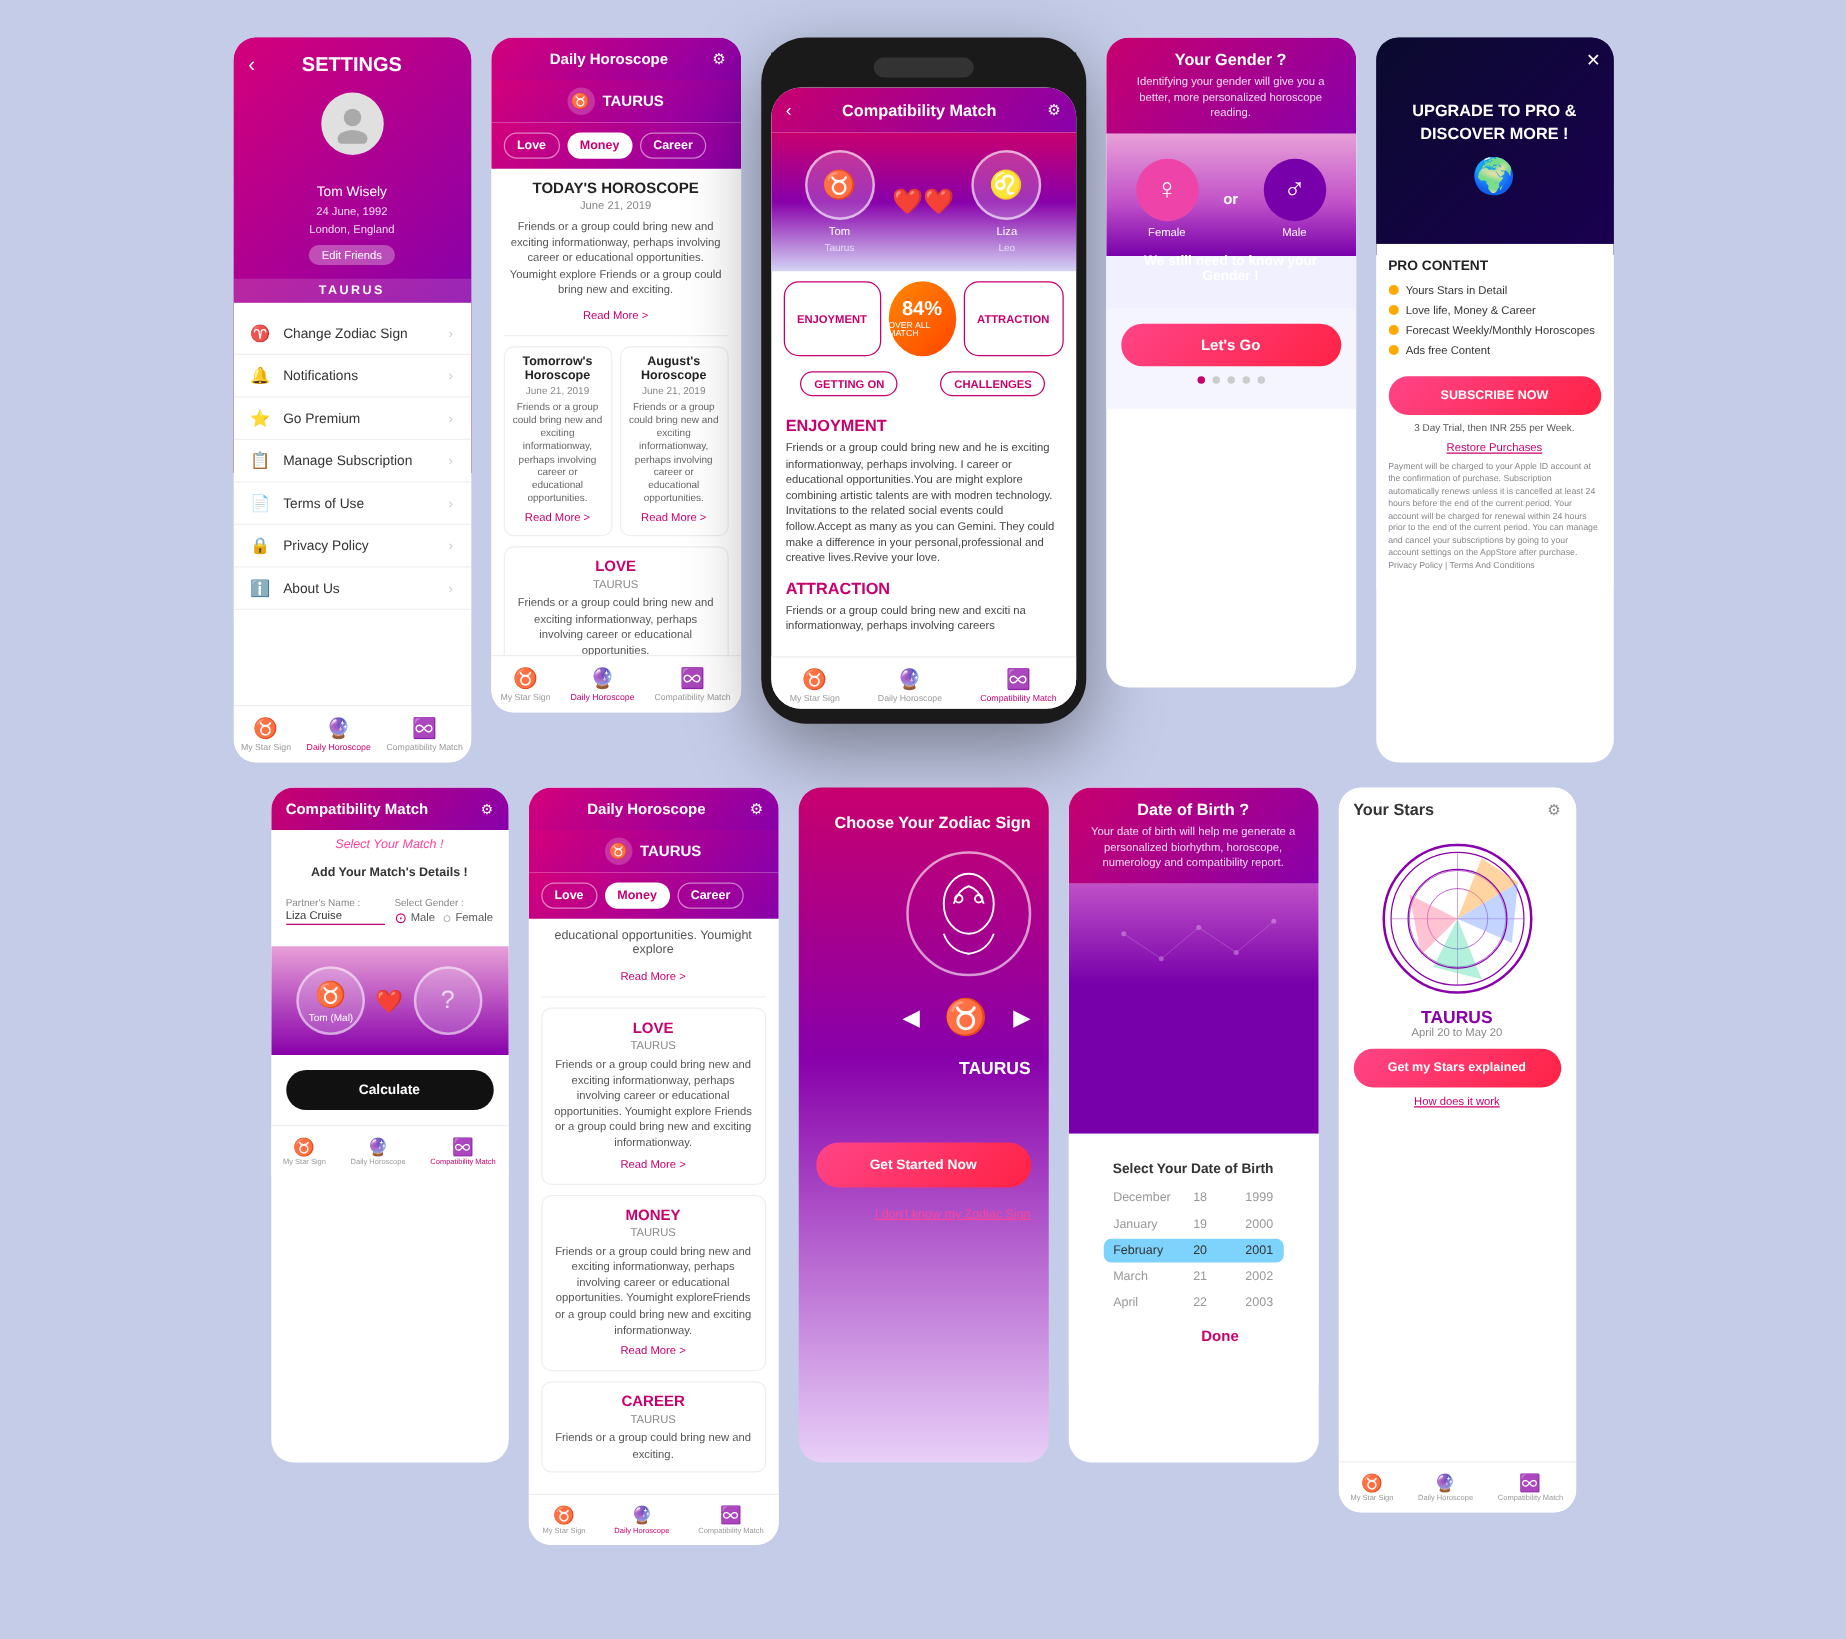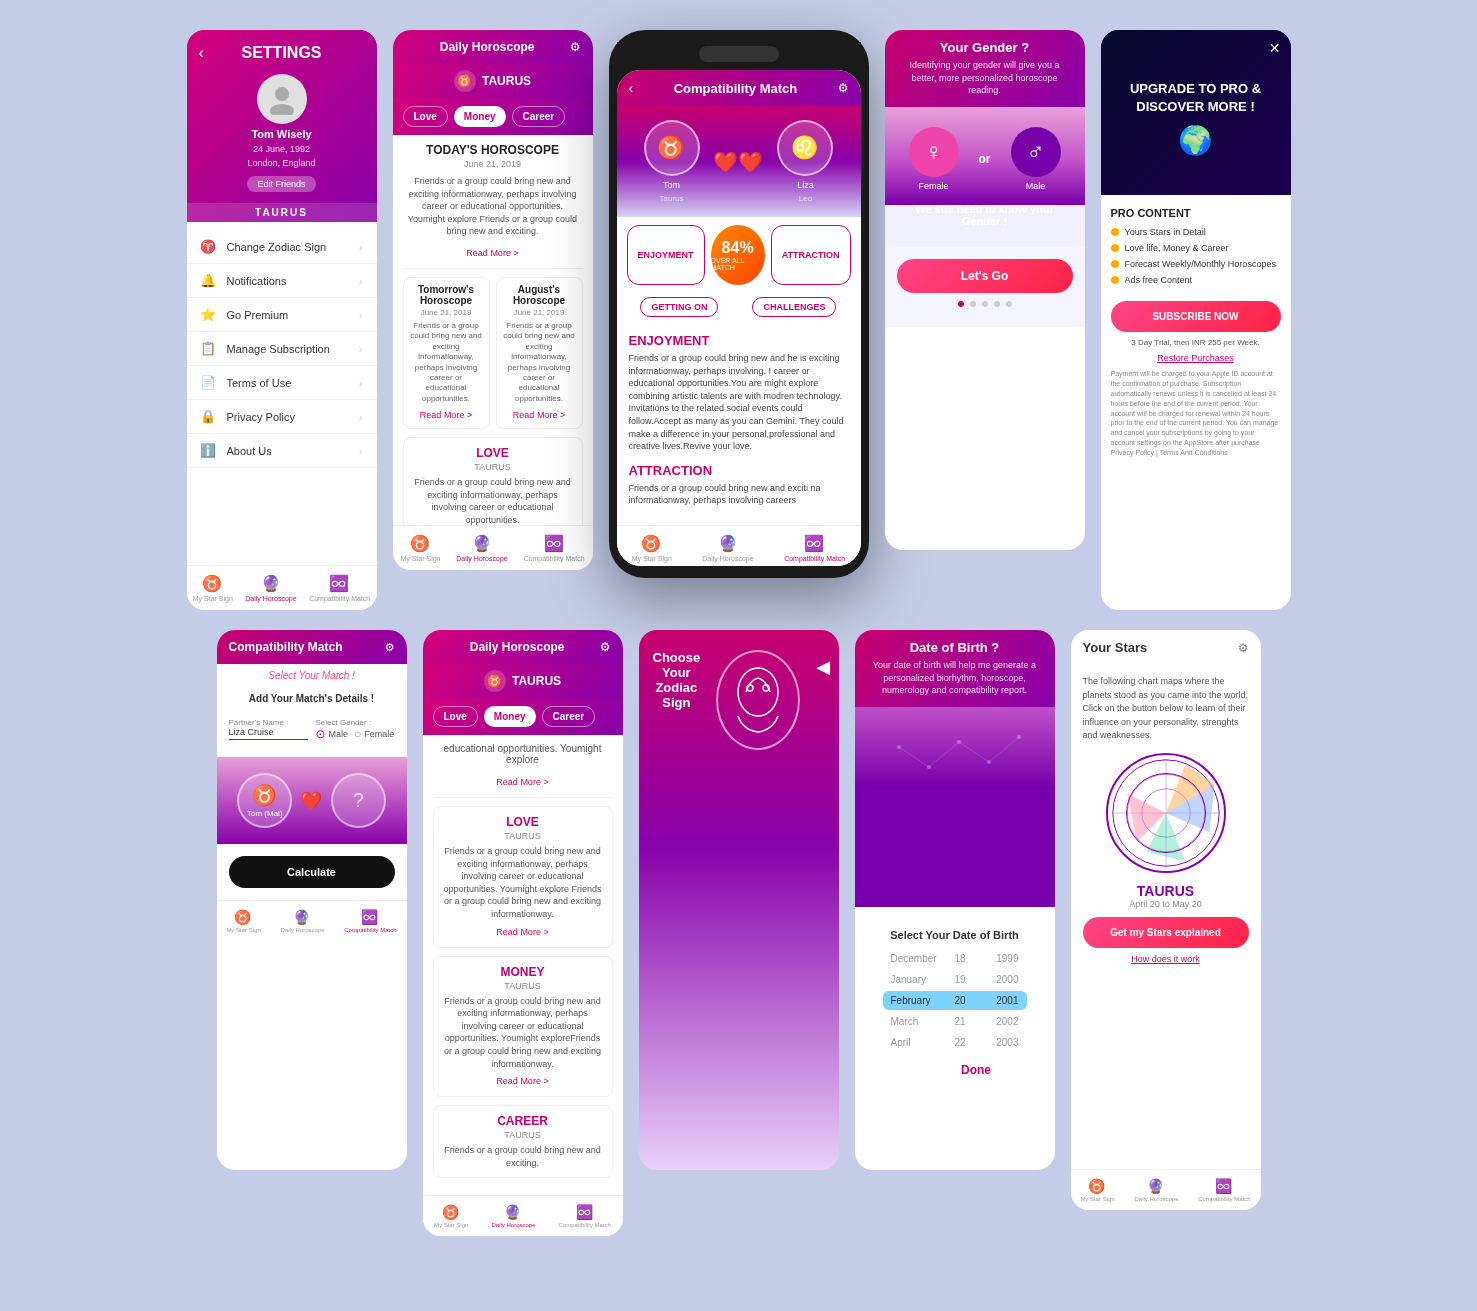--- a/index.html
+++ b/index.html
@@ -62,21 +62,21 @@
       width: 50px;
       height: 50px;
       border-radius: 50%;
       background: #e0e0e0;
       display: flex;
       align-items: center;
       justify-content: center;
       overflow: hidden;
     }
     .avatar-circle svg { width: 32px; height: 32px; }
-    .profile-name { color: white; font-size: 11px; font-weight: bold; }
+    .profile-name { color: white; font-size: 11px; font-weight: normal; margin-top: 20px; }
     .profile-dob { color: rgba(255,255,255,0.85); font-size: 9px; }
     .profile-loc { color: rgba(255,255,255,0.85); font-size: 9px; }
     .edit-profile-btn {
       background: rgba(255,255,255,0.3);
       color: white;
       border: none;
       border-radius: 10px;
       padding: 3px 10px;
       font-size: 9px;
       margin-top: 4px;
@@ -480,22 +480,22 @@
       width: 200px;
       min-height: 540px;
     }
 
     
     .zodiac-choose {
       background: linear-gradient(180deg, #c8006e 0%, #8800aa 40%, #e8d0f8 100%);
       width: 200px;
       min-height: 540px;
       display: flex;
-      flex-direction: row;
-      align-items: flex-start;
+      flex-direction: column;
+      align-items: flex-end;
       padding: 20px 14px;
       gap: 16px;
     }
     .choose-title { color: white; font-size: 13px; font-weight: bold; text-align: center; }
     .zodiac-icon-large {
       width: 100px;
       height: 100px;
       border: 2px solid rgba(255,255,255,0.6);
       border-radius: 50%;
       display: flex;
@@ -1068,21 +1068,20 @@
       </div>
     </div>
   </div>
 
   <div class="screen stars-screen" style="position:relative;padding-bottom:50px;">
     <div class="stars-header">
       <div class="stars-title">Your Stars</div>
       <span style="font-size:12px;color:#888;">⚙</span>
     </div>
     <div class="stars-body">
-      <div class="stars-intro">The following chart maps where the planets stood as you came into the world. Click on the button below to learn of their influence on your personality, strenghts and weaknesses.</div>
       <div class="chart-circle">
         <div class="chart-inner"></div>
         <svg width="120" height="120" viewBox="0 0 120 120">
           <circle cx="60" cy="60" r="55" fill="none" stroke="#8800aa" stroke-width="1"></circle>
           <circle cx="60" cy="60" r="40" fill="none" stroke="#8800aa" stroke-width="0.5"></circle>
           <circle cx="60" cy="60" r="25" fill="none" stroke="#8800aa" stroke-width="0.5"></circle>
           <line x1="60" y1="5" x2="60" y2="115" stroke="#8800aa" stroke-width="0.3"></line>
           <line x1="5" y1="60" x2="115" y2="60" stroke="#8800aa" stroke-width="0.3"></line>
           <path d="M60 60 L110 30 L105 80 Z" fill="#88aaff" opacity="0.5"></path>
           <path d="M60 60 L20 40 L30 90 Z" fill="#ff88aa" opacity="0.5"></path>

